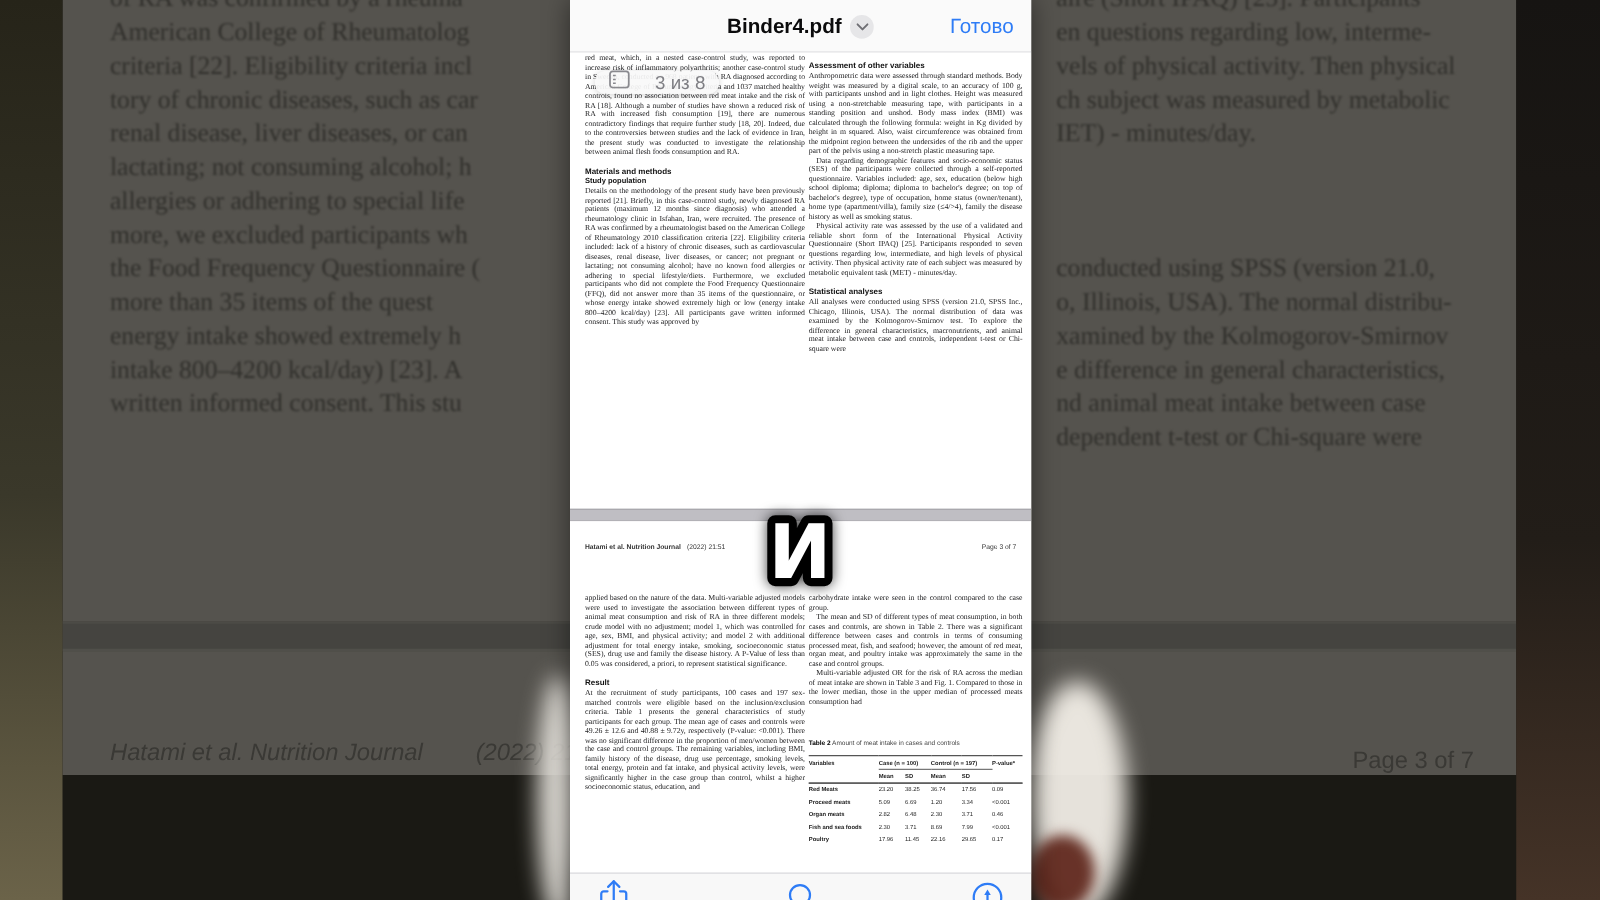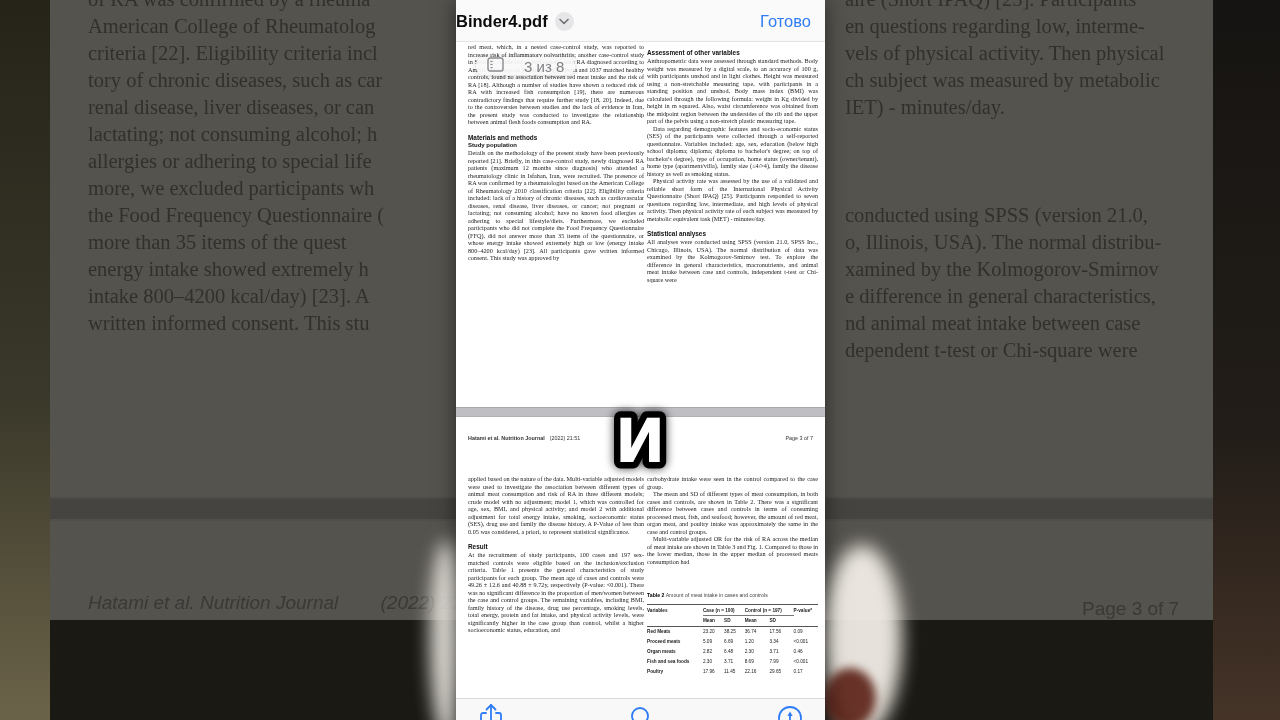--- a/index.html
+++ b/index.html
@@ -29,21 +29,21 @@
   .blob-bl { left:430px; top:540px; width:34px; height:200px; background:rgba(243,240,233,.9); }
   .blob-br { left:822px; top:545px; width:80px; height:190px; background:rgba(241,237,230,.95); }
   .blob-br2 { left:824px; top:668px; width:52px; height:60px; background:rgba(90,31,20,.9); filter:blur(5px); }
 
   
   .phone { position:absolute; left:456px; top:0; width:369px; height:720px;
            background:#ffffff; box-shadow:0 0 20px rgba(0,0,0,.5); overflow:hidden; }
   .navbar { position:absolute; left:0; top:0; width:100%; height:42px; background:#fafafa;
             border-bottom:0.5px solid #e3e3e6; z-index:6; }
   .nav-title-group { position:absolute; left:0; right:0; top:0; height:42px;
-                     display:flex; align-items:center; gap:7px; }
+                     display:flex; align-items:center; justify-content:center; gap:7px; }
   .nav-title { font-size:16.5px; font-weight:700; color:#0b0b0c; }
   .nav-chevron { width:19px; height:19px; border-radius:50%; background:#e6e6e8;
                  display:flex; align-items:center; justify-content:center; cursor:pointer; }
   .nav-chevron svg { display:block; }
   .done-btn { position:absolute; right:14px; top:0; height:42px; display:flex; align-items:center;
               font-size:16.5px; color:#2e7cf6; cursor:pointer; background:none; border:none;
               font-family:"Liberation Sans", sans-serif; }
   .badge { position:absolute; left:20px; top:57px; height:18px; padding:0 11px;
            background:rgba(249,249,249,.92); border-radius:8px; box-shadow:0 1px 6px rgba(0,0,0,.18);
            display:flex; align-items:center; gap:20px; z-index:5; }

